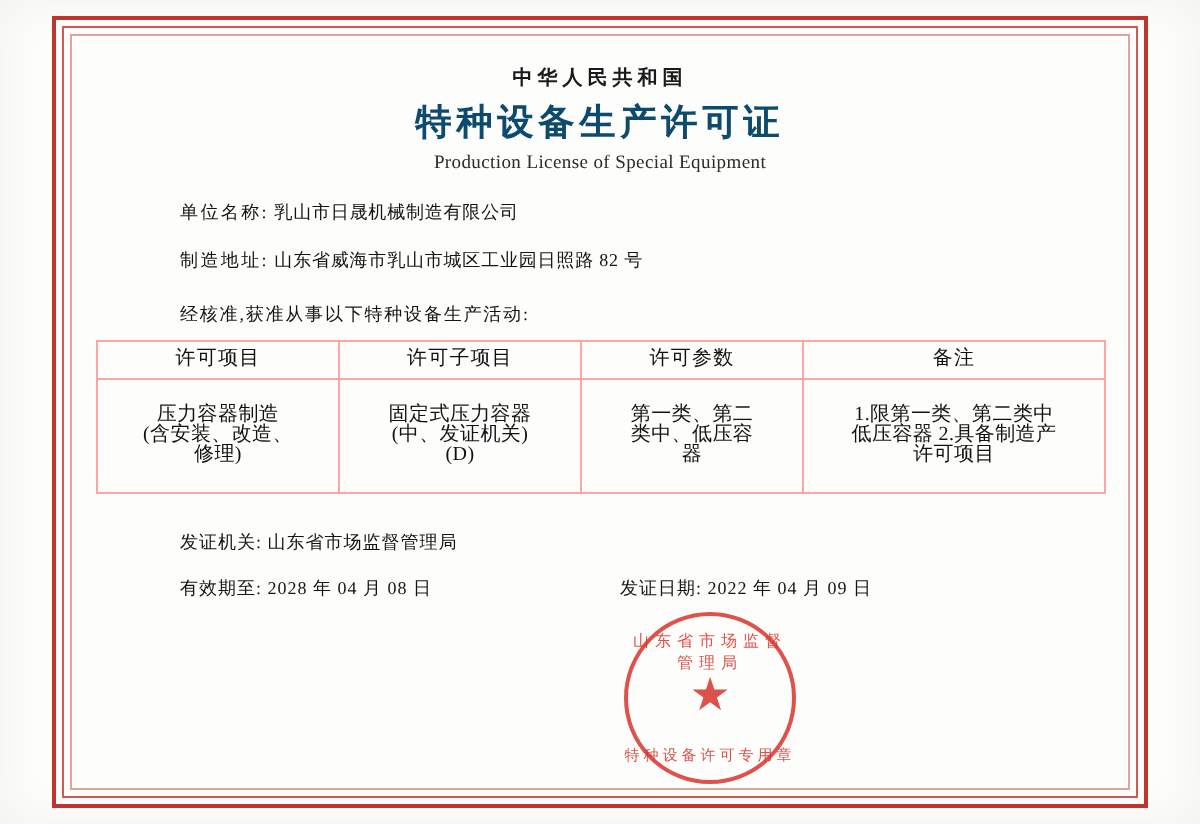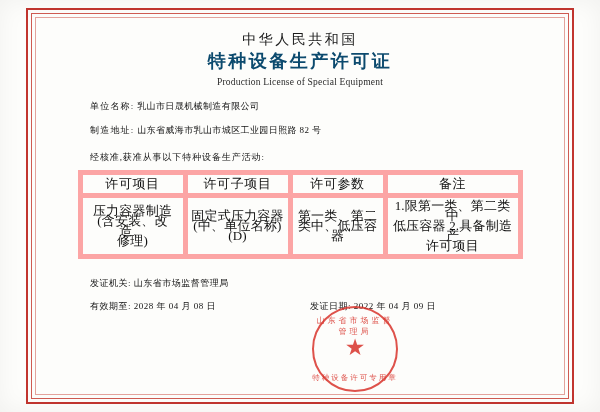--- a/index.html
+++ b/index.html
@@ -65,24 +65,24 @@
     left: 48px;
     top: 26px;
     width: 504px;
     height: 360px;
   }
   .title-block {
     text-align: center;
     margin-top: 4px;
   }
   .title-cn-1 {
-    font-size: 14px;
+    font-size: 10px;
     letter-spacing: 2.5px;
     color: #1a1a1a;
-    font-weight: normal;
+    font-weight: bold;
     line-height: 20px;
   }
   .title-cn-2 {
     font-size: 18px;
     letter-spacing: 2.5px;
     color: #0c4a6e;
     font-weight: bold;
     line-height: 22px;
     margin-top: 0;
   }
@@ -134,26 +134,26 @@
     padding-left: 42px;
     letter-spacing: 0.9px;
   }
   table.permit {
     border-collapse: collapse;
     margin: 6px auto 0 auto;
     width: 404px;
     table-layout: fixed;
   }
   table.permit th, table.permit td {
-    border: 5px solid #fca5a5;
-    font-size: 13px;
+    border: 1px solid #fca5a5;
+    font-size: 10px;
     color: #111;
     text-align: center;
     vertical-align: middle;
-    padding: 2px 2px;
+    padding: 2px 12px;
     line-height: 10px;
     letter-spacing: 0.2px;
   }
   table.permit th {
     font-weight: normal;
     height: 14px;
     letter-spacing: 0.6px;
   }
   table.permit td {
     height: 52px;
@@ -277,21 +277,21 @@
           <td>
             <div class="cell-lines">
               <div>压力容器制造</div>
               <div>(含安装、改造、</div>
               <div>修理)</div>
             </div>
           </td>
           <td>
             <div class="cell-lines">
               <div>固定式压力容器</div>
-              <div>(中、单位名称)</div>
+              <div>(中、发证机关)</div>
               <div>(D)</div>
             </div>
           </td>
           <td>
             <div class="cell-lines">
               <div>第一类、第二</div>
               <div>类中、低压容</div>
               <div>器</div>
             </div>
           </td>

